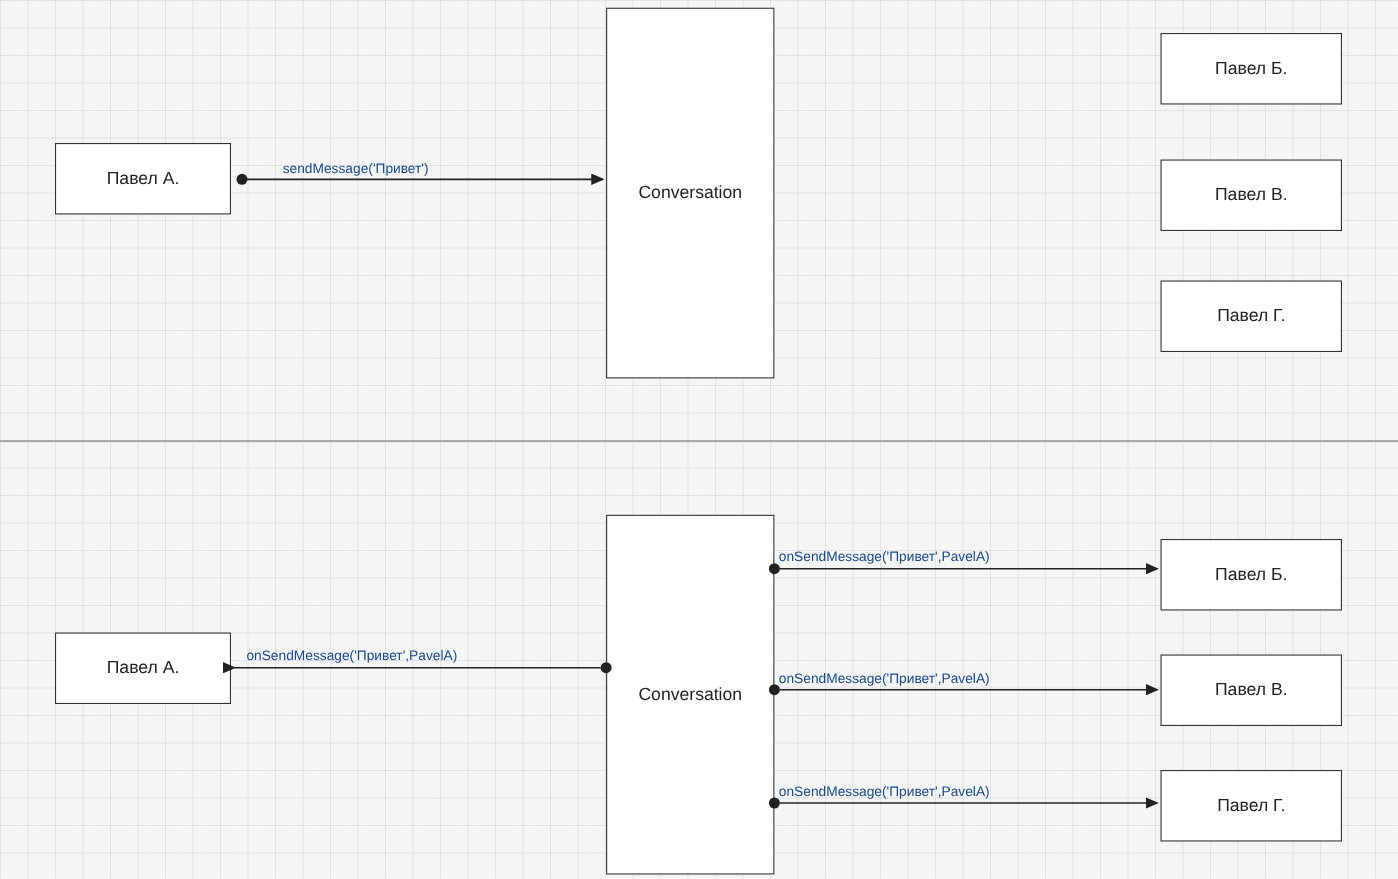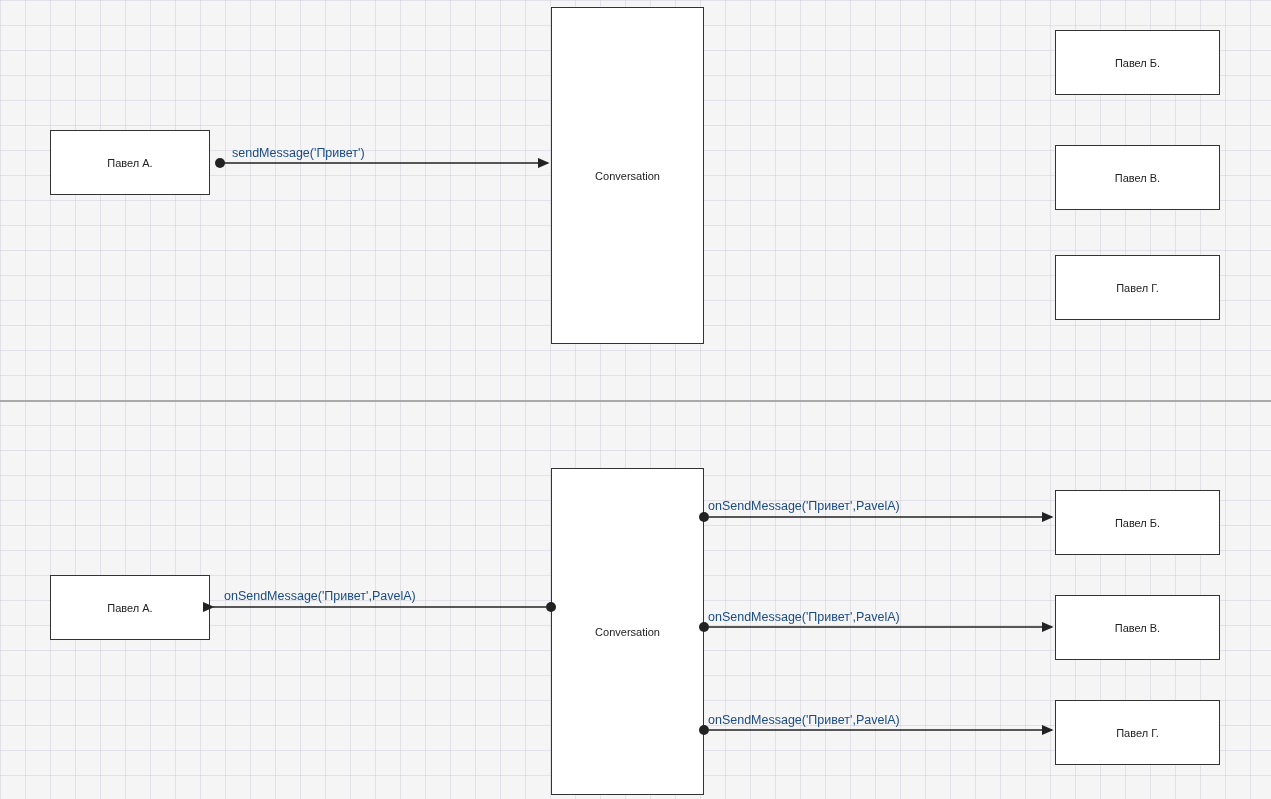--- a/index.html
+++ b/index.html
@@ -36,21 +36,21 @@
     }
 
     
     .uml-box {
       position: absolute;
       background: white;
       border: 1.5px solid #333;
       display: flex;
       align-items: center;
       justify-content: center;
-      font-size: 11px;
+      font-size: 16px;
       color: #222;
     }
 
     
     .svg-overlay {
       position: absolute;
       top: 0; left: 0;
       width: 1271px;
       height: 799px;
       pointer-events: none;
@@ -130,21 +130,21 @@
     <circle cx="551" cy="607" r="5" fill="#222"></circle>
     <line x1="546" y1="607" x2="213" y2="607" stroke="#222" stroke-width="1.5" marker-end="url(#arrowhead-left)"></line>
 
     <circle cx="704" cy="627" r="5" fill="#222"></circle>
     <line x1="709" y1="627" x2="1052" y2="627" stroke="#222" stroke-width="1.5" marker-end="url(#arrowhead)"></line>
 
     <circle cx="704" cy="730" r="5" fill="#222"></circle>
     <line x1="709" y1="730" x2="1052" y2="730" stroke="#222" stroke-width="1.5" marker-end="url(#arrowhead)"></line>
   </svg>
 
-  <div class="arrow-label" style="left: 232px; top: 146px;">sendMessage('Привет')</div>
+  <div class="arrow-label" style="left: 257px; top: 146px;">sendMessage('Привет')</div>
 
   <div class="arrow-label" style="left: 708px; top: 499px;">onSendMessage('Привет',PavelA)</div>
 
   <div class="arrow-label" style="left: 224px; top: 589px;">onSendMessage('Привет',PavelA)</div>
 
   <div class="arrow-label" style="left: 708px; top: 610px;">onSendMessage('Привет',PavelA)</div>
 
   <div class="arrow-label" style="left: 708px; top: 713px;">onSendMessage('Привет',PavelA)</div>
 
 </div>

